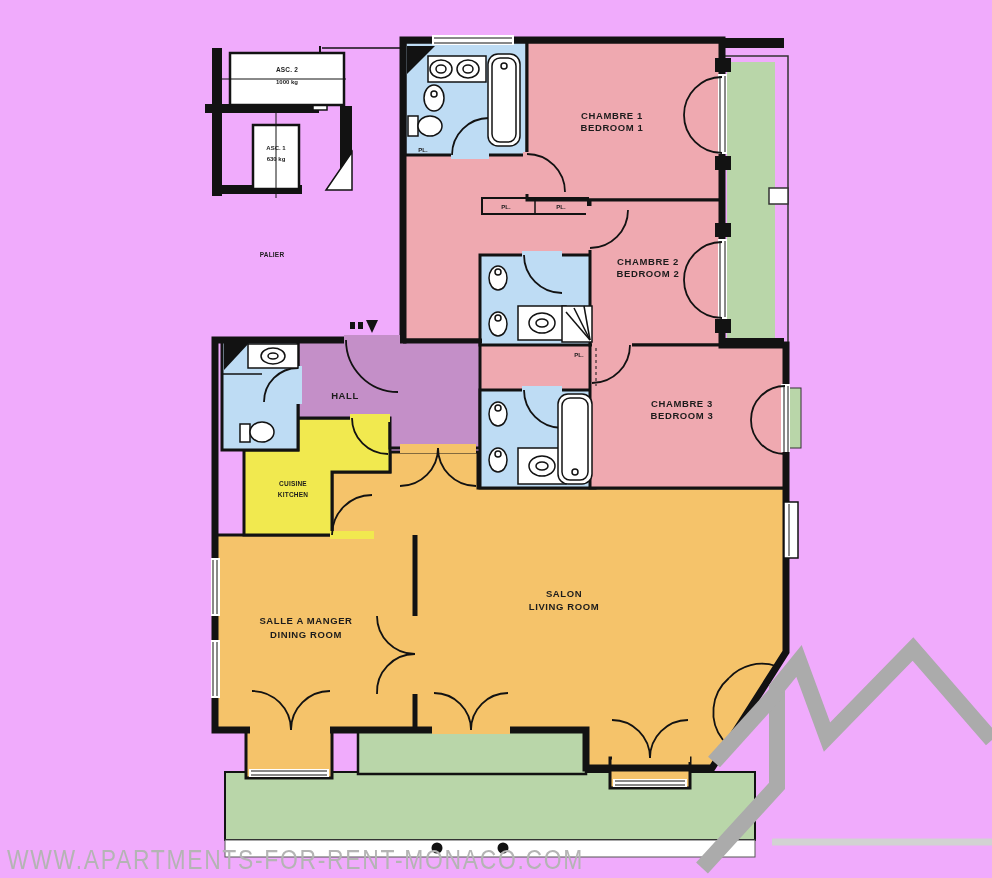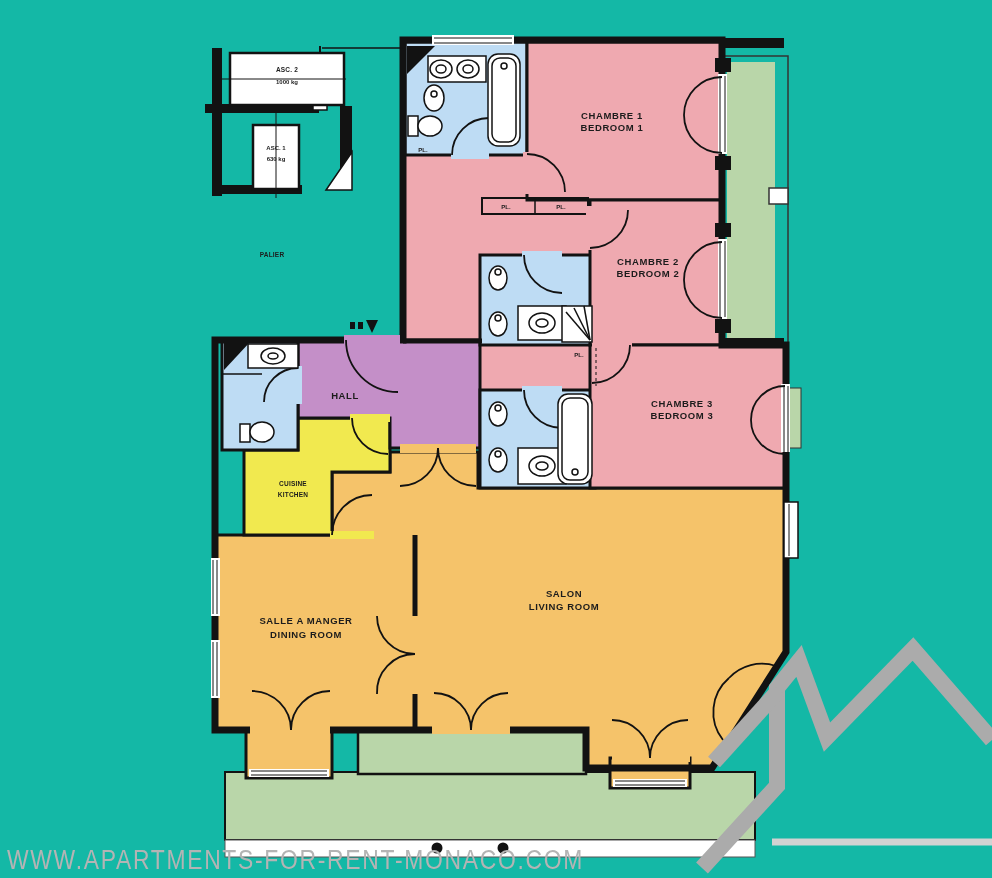--- a/index.html
+++ b/index.html
@@ -1,16 +1,16 @@
 <!DOCTYPE html>
 <html><head>
 <meta charset="utf-8">
 <style>
   html,body{margin:0;padding:0;background:#ffffff;}
-  .stage{position:relative;width:992px;height:878px;background:#14b8a6;overflow:hidden;}
+  .stage{position:relative;width:992px;height:878px;background:#f0abfc;overflow:hidden;}
   svg{display:block;}
   .rlbl{font-family:"Liberation Sans",sans-serif;font-size:9.5px;font-weight:700;letter-spacing:.6px;fill:#1c1c1c;text-anchor:middle;}
   .slbl{font-family:"Liberation Sans",sans-serif;font-size:6.5px;font-weight:700;letter-spacing:.2px;fill:#1c1c1c;text-anchor:middle;}
   .tlbl{font-family:"Liberation Sans",sans-serif;font-size:6px;font-weight:700;fill:#1c1c1c;text-anchor:middle;}
   .wmark{font-family:"Liberation Sans",sans-serif;font-size:27px;font-weight:400;letter-spacing:2px;}
 </style>
 </head>
 <body>
 
 <div class="stage">

